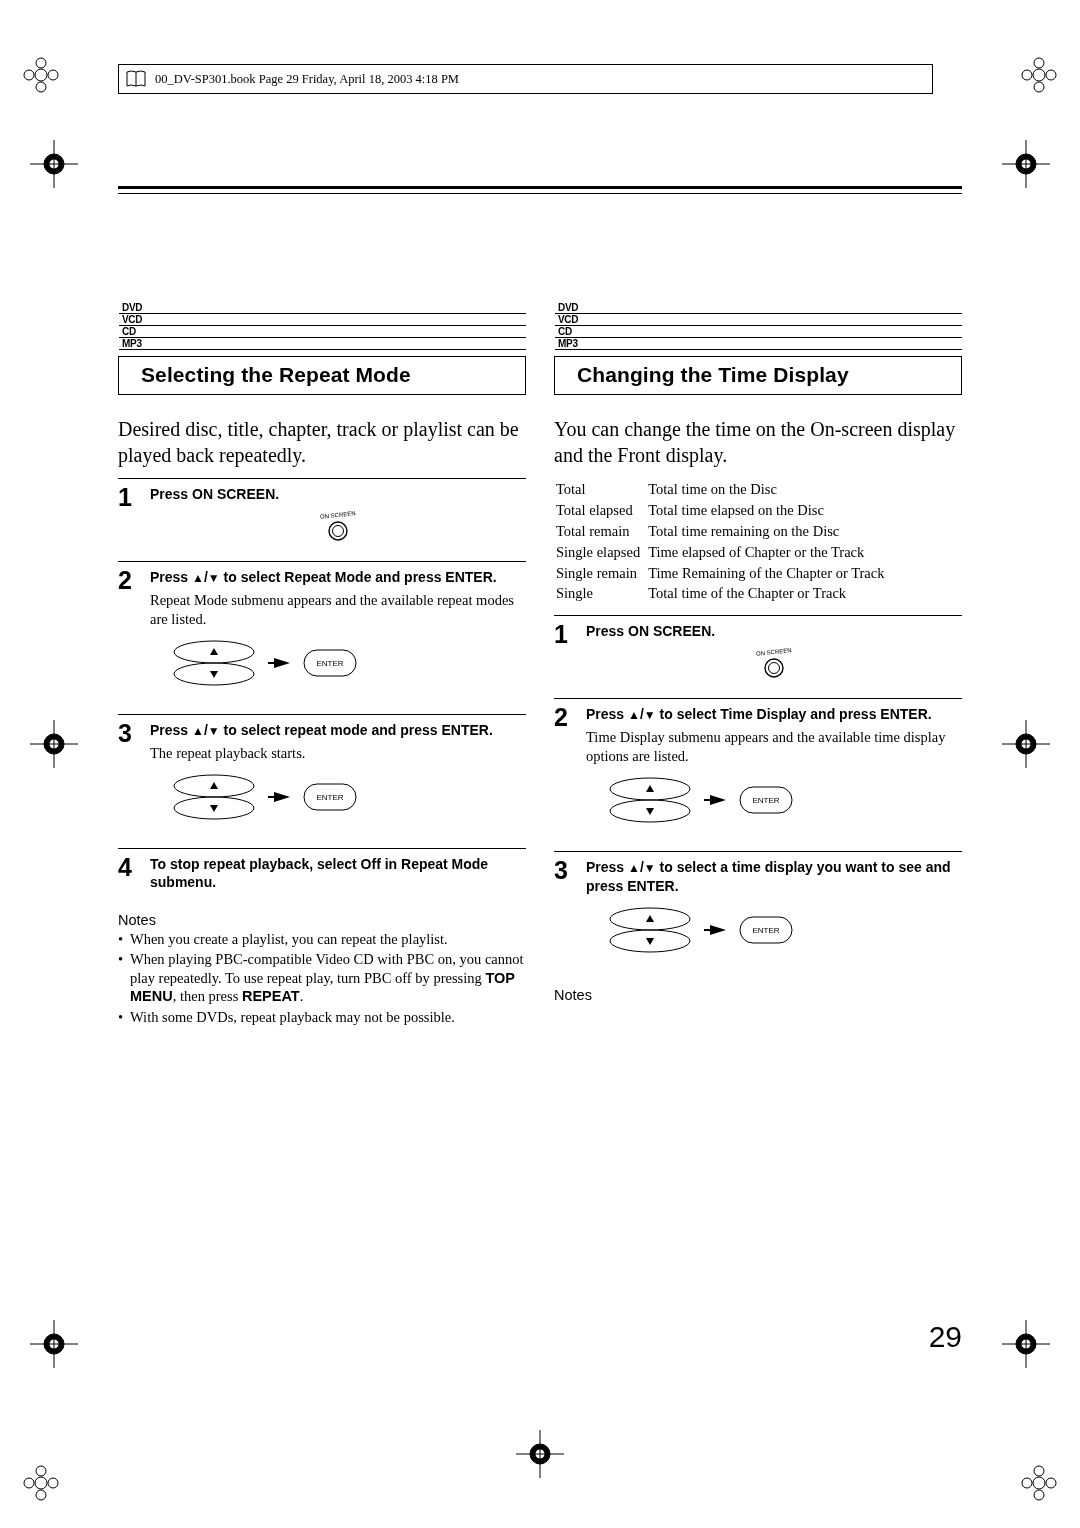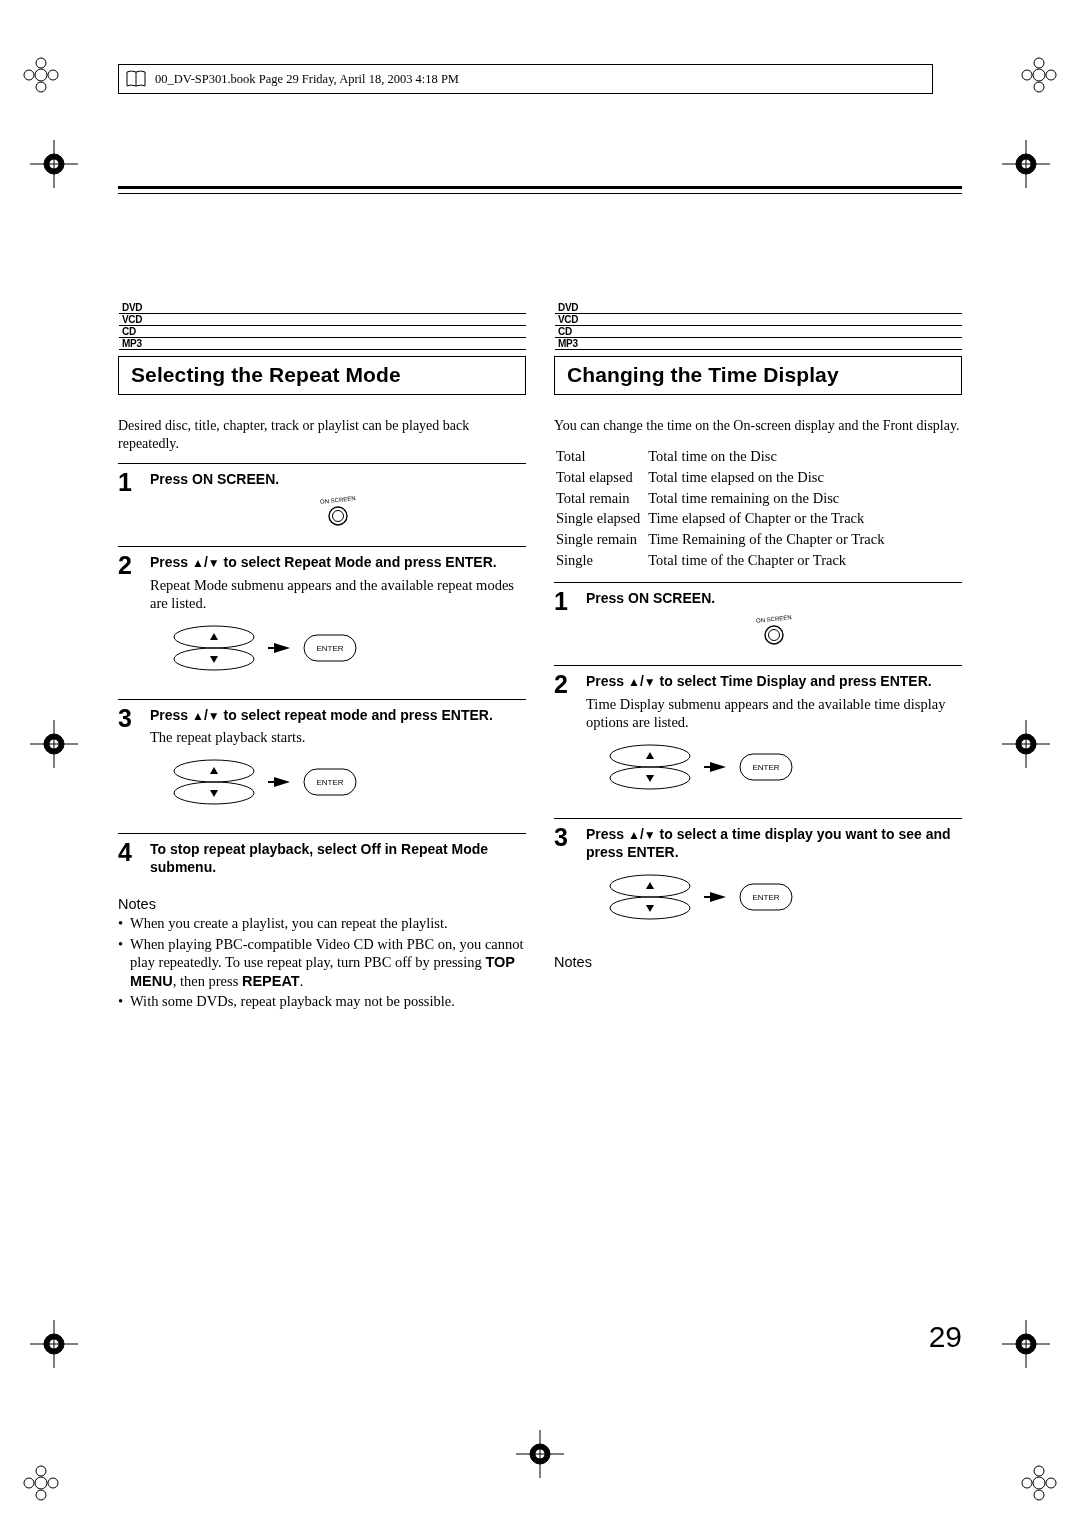--- a/index.html
+++ b/index.html
@@ -33,30 +33,30 @@
     font-size: 10px;
     font-weight: bold;
     font-family: Arial, sans-serif;
     padding: 0 3px;
     border-bottom: 1px solid #000;
     position: relative;
     letter-spacing: -0.3px;
   }
   .section-title-box {
     border: 1.6px solid #000;
-    padding: 6px 12px 7px 12px;
+    padding: 6px 12px 7px 22px;
     margin-bottom: 22px;
   }
   .section-title {
     font-family: Arial, Helvetica, sans-serif;
     font-weight: bold;
     font-size: 21px;
     letter-spacing: 0.1px;
   }
-  .intro { font-size: 14px; line-height: 1.28; margin-bottom: 10px; }
+  .intro { font-size: 20px; line-height: 1.28; margin-bottom: 10px; }
   .defs { font-size: 14.5px; line-height: 1.3; }
   .defs td:first-child { padding-right: 6px; white-space: nowrap; vertical-align: top; }
   .step { display: flex; gap: 10px; margin-top: 10px; border-top: 1px solid #000; padding-top: 6px; }
   .step-num {
     font-family: Arial, Helvetica, sans-serif;
     font-weight: bold;
     font-size: 25px;
     line-height: 1;
     min-width: 22px;
   }

